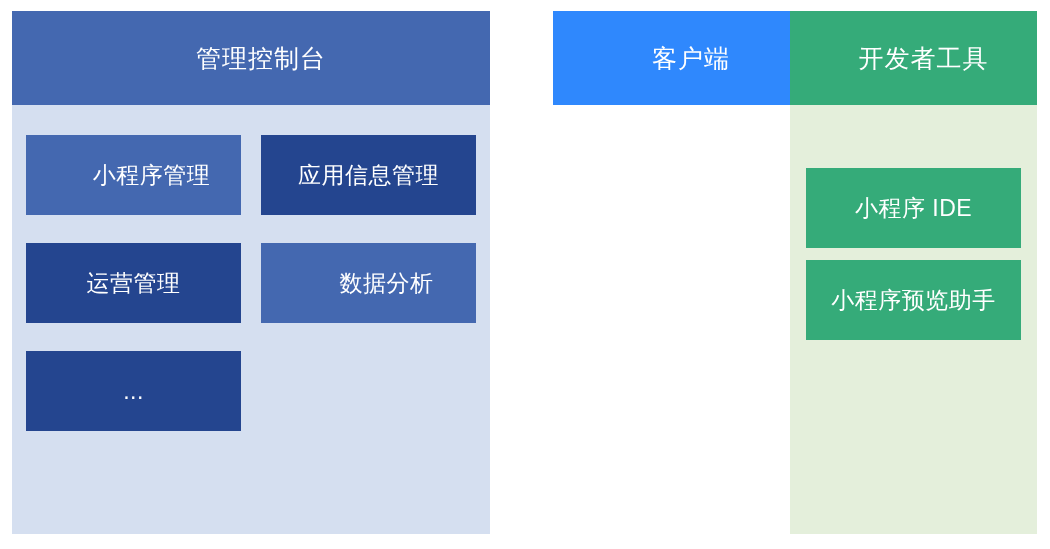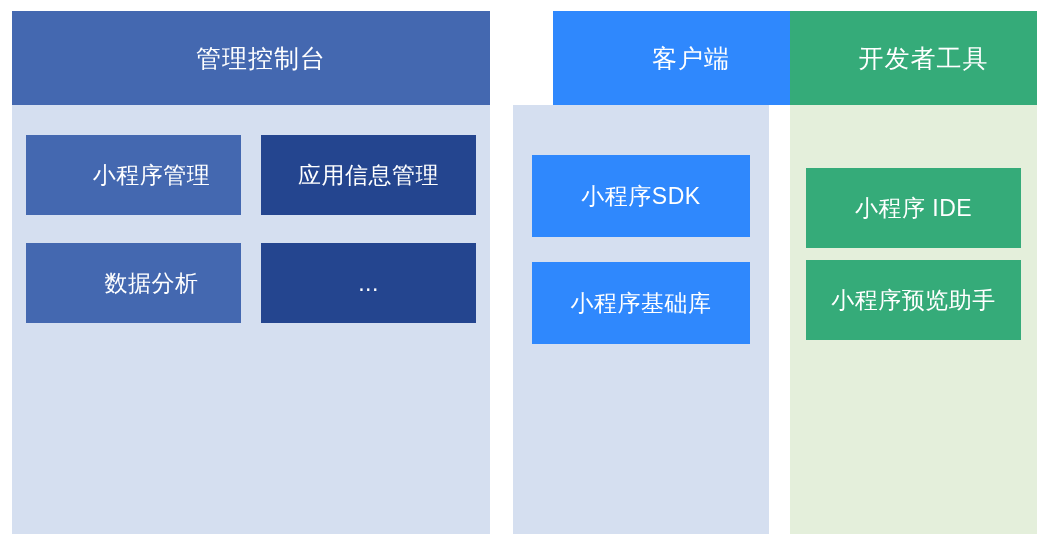--- a/index.html
+++ b/index.html
@@ -120,34 +120,29 @@
 <body>
 
 <div id="diagram">
 
   <div class="column" id="col-admin">
     <div class="col-header">管理控制台</div>
     <div class="col-body">
       <div class="admin-grid">
         <div class="card card-blue-mid">小程序管理</div>
         <div class="card card-blue-dark">应用信息管理</div>
+        <div class="card card-blue-dark">运营管理</div>
         <div class="card card-blue-mid">数据分析</div>
         <div class="card card-blue-dark">...</div>
       </div>
     </div>
   </div>
 
   <div class="column" id="col-client">
     <div class="col-header">客户端</div>
-    <div class="col-body">
-      <div class="client-stack">
-        <div class="card">小程序SDK</div>
-        <div class="card">小程序基础库</div>
-      </div>
-    </div>
   </div>
 
   <div class="column" id="col-devtools">
     <div class="col-header">开发者工具</div>
     <div class="col-body">
       <div class="dev-stack">
         <div class="card">小程序 IDE</div>
         <div class="card">小程序预览助手</div>
       </div>
     </div>

